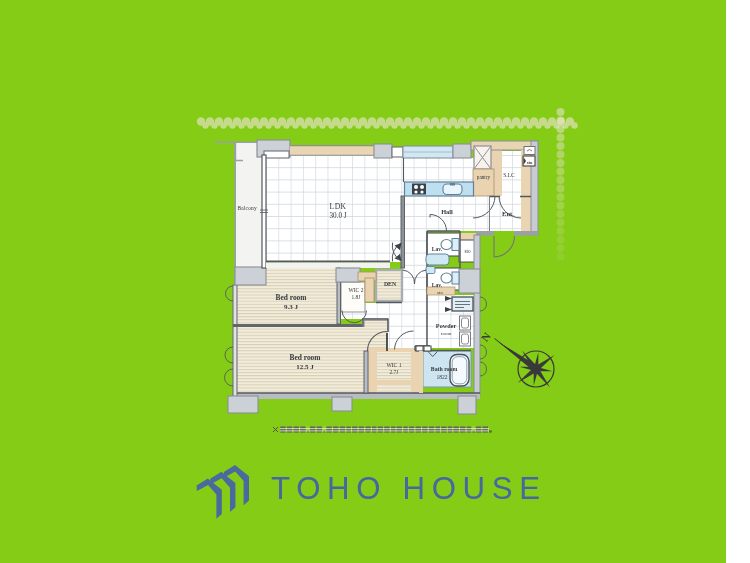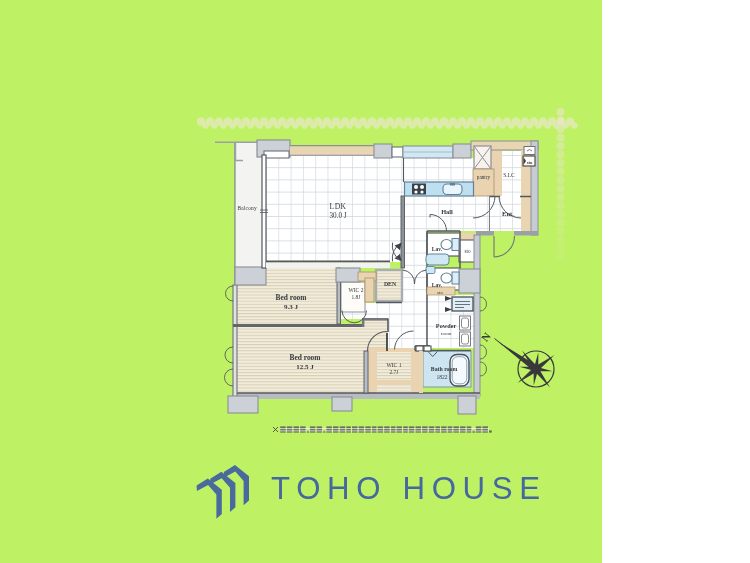--- a/index.html
+++ b/index.html
@@ -1,16 +1,16 @@
 <!DOCTYPE html>
 <html><head>
 <meta charset="utf-8">
 <style>
   html,body{margin:0;padding:0;background:#fff;}
-  .page{position:relative;width:602px;height:563px;background:#bef264;overflow:hidden;
+  .page{position:relative;width:726px;height:563px;background:#84cc16;overflow:hidden;
         font-family:"Liberation Sans",sans-serif;}
 </style>
 </head>
 <body>
 <div class="page">
 <svg width="750" height="563" viewBox="0 0 750 563" xmlns="http://www.w3.org/2000/svg" font-family="Liberation Serif, serif" fill-rule="evenodd">
 <defs>
   <pattern id="tile" width="12.3" height="12.2" patternUnits="userSpaceOnUse" x="266" y="155">
     <rect width="12.3" height="12.2" fill="#ffffff"></rect>
     <path d="M12.3 0H0V12.2" fill="none" stroke="#ccd4dc" stroke-width="1.2"></path>

